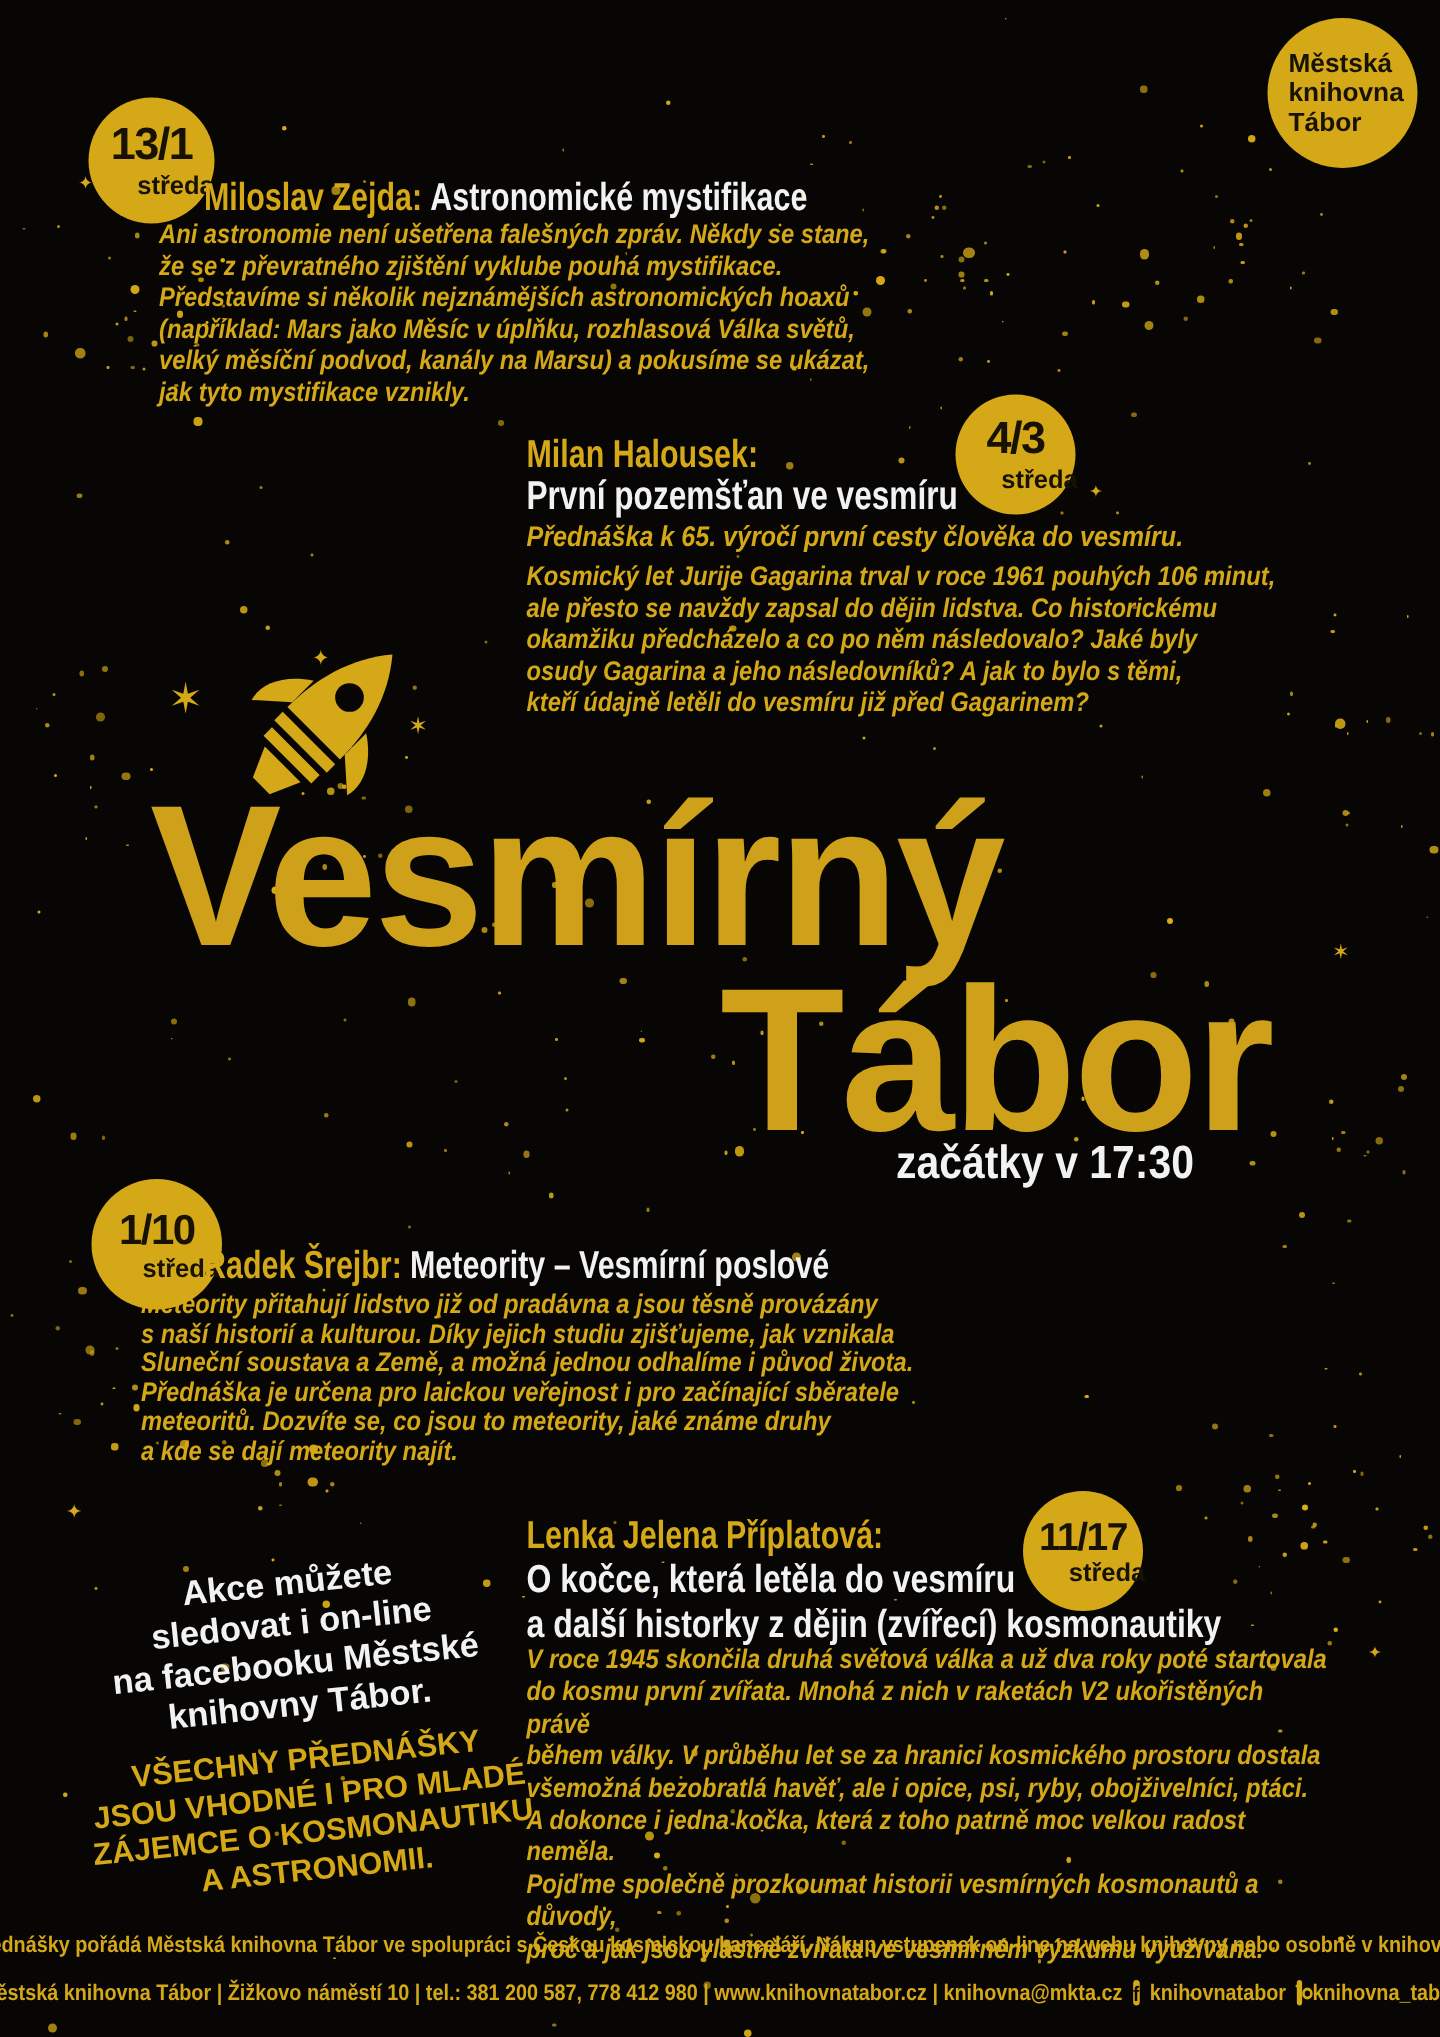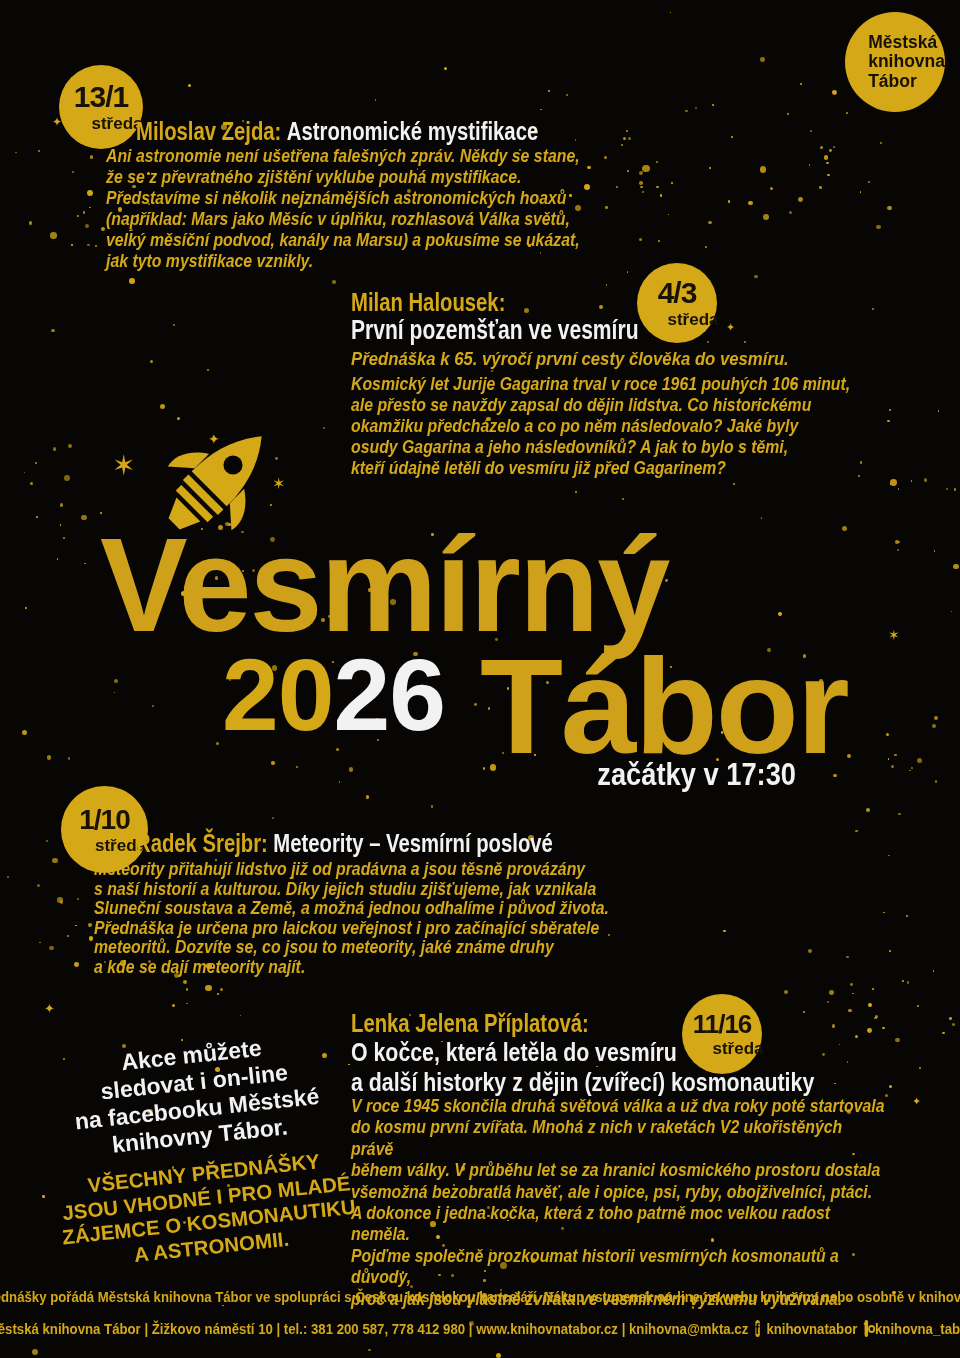--- a/index.html
+++ b/index.html
@@ -9,21 +9,21 @@
   .stars i{position:absolute;display:block;border-radius:50%;background:#dcae14;}
   .layer{position:absolute;inset:0;z-index:2;}
 
   
   .badge{position:absolute;border-radius:50%;background:#d5a817;color:#171204;
          display:flex;flex-direction:column;align-items:center;justify-content:center;line-height:1;}
   .badge .date{letter-spacing:-1px;}
   .badge .day{font-size:17px;margin-top:3px;transform:translateX(16px);}
   .logo-badge{position:absolute;border-radius:50%;background:#d5a817;color:#171204;
               font-size:17.5px;line-height:1.12;white-space:pre-line;
-              display:flex;align-items:center;padding-left:14px;box-sizing:border-box;justify-content:flex-end;}
+              display:flex;align-items:center;padding-left:14px;box-sizing:border-box;}
 
   
   .abs{position:absolute;white-space:nowrap;}
   .gold{color:#d5a817;}
   .white{color:#f2f2f2;}
   .heading{font-size:26px;line-height:1;transform:scaleX(.78);transform-origin:left top;}
   .heading .htitle{margin-left:7px;}
   .para{position:absolute;color:#d5a817;font-style:italic;white-space:pre-line;
         font-size:18px;line-height:21px;transform:scaleX(.88);transform-origin:left top;}
   .intro{position:absolute;color:#d5a817;font-style:italic;font-size:19px;white-space:nowrap;
@@ -506,23 +506,20 @@
     <span class="sparkle" style="left:112px;top:452px;font-size:28px;">✶</span>
     <span class="sparkle" style="left:208px;top:432px;font-size:14px;">✦</span>
     <span class="sparkle" style="left:272px;top:476px;font-size:16px;">✶</span>
     <span class="sparkle" style="left:52px;top:116px;font-size:12px;">✦</span>
     <span class="sparkle" style="left:726px;top:322px;font-size:11px;">✦</span>
     <span class="sparkle" style="left:888px;top:628px;font-size:14px;">✶</span>
     <span class="sparkle" style="left:44px;top:1002px;font-size:13px;">✦</span>
     <span class="sparkle" style="left:912px;top:1096px;font-size:11px;">✦</span>
 
     <div class="abs t-word1">Vesmírný</div>
-    <div class="abs t-year">
-      <span class="gold">20</span><span class="white">26</span>
-    </div>
     <div class="abs t-word2">Tábor</div>
     <div class="t-sub">začátky v 17:30</div>
 
     <div class="badge" style="left:61px;top:786px;width:87px;height:87px;">
       <span class="date" style="font-size:28px;">1/10</span>
       <span class="day">středa</span>
     </div>
     <div class="abs heading" style="left:136px;top:830px;">
       <span class="gold">Radek Šrejbr:</span><span class="white htitle">Meteority – Vesmírní poslové</span>
     </div>
@@ -538,21 +535,21 @@
 sledovat i on-line
 na facebooku Městské
 knihovny Tábor.</div>
       <div class="n-gold">VŠECHNY PŘEDNÁŠKY
 JSOU VHODNÉ I PRO MLADÉ
 ZÁJEMCE O KOSMONAUTIKU
 A ASTRONOMII.</div>
     </div>
 
     <div class="badge" style="left:682px;top:994px;width:80px;height:80px;">
-      <span class="date" style="font-size:26px;">11/16</span>
+      <span class="date" style="font-size:26px;">11/17</span>
       <span class="day">středa</span>
     </div>
     <div class="abs heading gold" style="left:351px;top:1010px;">Lenka Jelena Příplatová:</div>
     <div class="title2" style="left:351px;top:1037px;">O kočce, která letěla do vesmíru
 a další historky z dějin (zvířecí) kosmonautiky</div>
     <div class="para" style="left:351px;top:1096px;line-height:21.4px;">V roce 1945 skončila druhá světová válka a už dva roky poté startovala
 do kosmu první zvířata. Mnohá z nich v raketách V2 ukořistěných právě
 během války. V průběhu let se za hranici kosmického prostoru dostala
 všemožná bezobratlá havěť, ale i opice, psi, ryby, obojživelníci, ptáci.
 A dokonce i jedna kočka, která z toho patrně moc velkou radost neměla.

